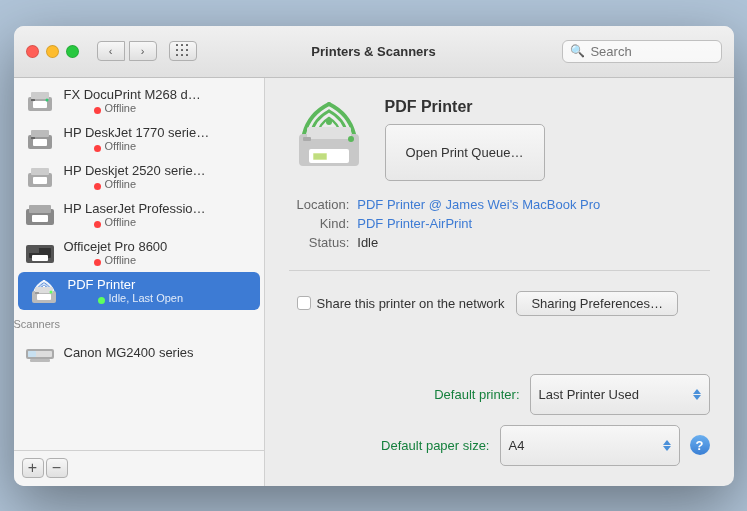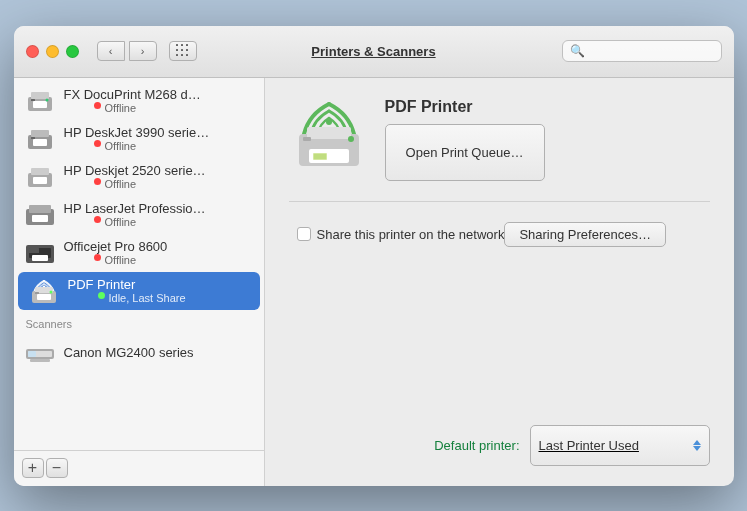--- a/index.html
+++ b/index.html
@@ -105,21 +105,20 @@
       border-radius: 0.5px;
     }
 
     .titlebar-title {
       position: absolute;
       left: 50%;
       transform: translateX(-50%);
       font-size: 13px;
       font-weight: 600;
       color: #333;
-      text-decoration: underline;
     }
 
     .search-box {
       margin-left: auto;
       display: flex;
       align-items: center;
       background: rgba(255,255,255,0.7);
       border: 1px solid #c0c0c0;
       border-radius: 6px;
       padding: 3px 8px;
@@ -212,35 +211,35 @@
       color: #333;
       white-space: nowrap;
       overflow: hidden;
       text-overflow: ellipsis;
     }
 
     .printer-status {
       font-size: 11px;
       color: #666;
       display: flex;
-      align-items: flex-start;
+      align-items: flex-end;
       gap: 4px;
       padding-left: 30px;
     }
 
     .status-dot {
       width: 7px;
       height: 7px;
       border-radius: 50%;
       background: #ff4040;
       flex-shrink: 0;
     }
 
     .scanners-header {
-      padding: 8px 12px 4px;
+      padding: 8px 0 4px;
       font-size: 11px;
       color: #888;
       font-weight: 500;
     }
 
     .sidebar-footer {
       height: 36px;
       border-top: 1px solid #d0d0d0;
       display: flex;
       align-items: center;
@@ -336,21 +335,21 @@
 
     .divider {
       height: 1px;
       background: #d0d0d0;
       margin: 4px 0;
     }
 
     .share-row {
       display: flex;
       align-items: center;
-      gap: 0;
+      gap: 12px;
       margin-left: 8px;
     }
 
     .checkbox-label {
       display: flex;
       align-items: center;
       gap: 6px;
       font-size: 13px;
       color: #333;
     }
@@ -397,21 +396,20 @@
     .select-box {
       display: flex;
       align-items: center;
       background: linear-gradient(to bottom, #f7f7f7, #e8e8e8);
       border: 1px solid #b0b0b0;
       border-radius: 5px;
       padding: 12px 8px;
       min-width: 180px;
       justify-content: space-between;
       cursor: pointer;
-      text-decoration: underline;
     }
 
     .select-box-value {
       font-size: 13px;
       color: #333;
     }
 
     .select-arrow {
       display: flex;
       flex-direction: column;
@@ -486,20 +484,21 @@
         <div class="grid-dot"></div>
           <div class="grid-dot"></div>
           <div class="grid-dot"></div>
       </div>
     </div>
 
     <span class="titlebar-title">Printers &amp; Scanners</span>
 
     <div class="search-box">
       <span class="search-icon-svg">🔍</span>
+      <input class="search-input" type="text" placeholder="Search" style="">
     </div>
   </div>
 
   <div class="content">
 
     <div class="sidebar">
       <div class="printer-list">
 
         <div class="printer-item">
           <div class="printer-icon">
@@ -523,21 +522,21 @@
         <div class="printer-item">
           <div class="printer-icon">
             <svg viewBox="0 0 32 28" fill="none" xmlns="http://www.w3.org/2000/svg">
               <rect x="4" y="10" width="24" height="14" rx="2" fill="#999"></rect>
               <rect x="7" y="5" width="18" height="7" rx="1" fill="#bbb"></rect>
               <rect x="9" y="14" width="14" height="7" rx="1" fill="white"></rect>
               <rect x="7" y="12" width="4" height="2" rx="0.5" fill="#666"></rect>
             </svg>
           </div>
           <div class="printer-info">
-            <span class="printer-name">HP DeskJet 3990 serie…</span>
+            <span class="printer-name">HP DeskJet 1770 serie…</span>
             <span class="printer-status">
               <span class="status-dot"></span>
               Offline
             </span>
           </div>
         </div>
 
         <div class="printer-item">
           <div class="printer-icon">
             <svg viewBox="0 0 32 28" fill="none" xmlns="http://www.w3.org/2000/svg">
@@ -605,21 +604,21 @@
               <rect x="9" y="17" width="14" height="6" rx="1" fill="white"></rect>
               <rect x="7" y="15" width="4" height="2" rx="0.5" fill="#999"></rect>
 
               <circle cx="23" cy="15" r="1.5" fill="#5eff5e"></circle>
             </svg>
           </div>
           <div class="printer-info">
             <span class="printer-name">PDF Printer</span>
             <span class="printer-status">
               <span class="status-dot"></span>
-              <span>Idle, Last Share</span>
+              <span>Idle, Last Open</span>
             </span>
           </div>
         </div>
 
         <div class="scanners-header">Scanners</div>
 
         <div class="printer-item">
           <div class="printer-icon">
             <svg viewBox="0 0 32 28" fill="none" xmlns="http://www.w3.org/2000/svg">
               <rect x="2" y="10" width="28" height="10" rx="2" fill="#aaa"></rect>
@@ -672,20 +671,30 @@
         </div>
 
         <div class="printer-detail-info">
           <span class="printer-detail-name">PDF Printer</span>
           <div class="detail-buttons">
             <button class="detail-btn">Open Print Queue…</button>
           </div>
         </div>
       </div>
 
+      <div class="printer-meta">
+        <span class="meta-label">Location:</span>
+        <span class="meta-value blue">PDF Printer @ James Wei's MacBook Pro</span>
+
+        <span class="meta-label">Kind:</span>
+        <span class="meta-value blue">PDF Printer-AirPrint</span>
+
+        <span class="meta-label">Status:</span>
+        <span class="meta-value">Idle</span>
+      </div>
 
       <div class="divider"></div>
 
       <div class="share-row">
         <label class="checkbox-label">
           <div class="checkbox"></div>
           <span>Share this printer on the network</span>
         </label>
         <button class="sharing-btn">Sharing Preferences…</button>
       </div>
@@ -694,17 +703,28 @@
         <div class="select-row">
           <span class="select-label">Default printer:</span>
           <div class="select-box">
             <span class="select-box-value">Last Printer Used</span>
             <div class="select-arrow">
               <div class="select-arrow-up"></div>
               <div class="select-arrow-down"></div>
             </div>
           </div>
         </div>
+        <div class="select-row">
+          <span class="select-label">Default paper size:</span>
+          <div class="select-box">
+            <span class="select-box-value">A4</span>
+            <div class="select-arrow">
+              <div class="select-arrow-up"></div>
+              <div class="select-arrow-down"></div>
+            </div>
+          </div>
+          <button class="help-btn">?</button>
+        </div>
       </div>
 
     </div>
   </div>
 </div>
 
 </body></html>

